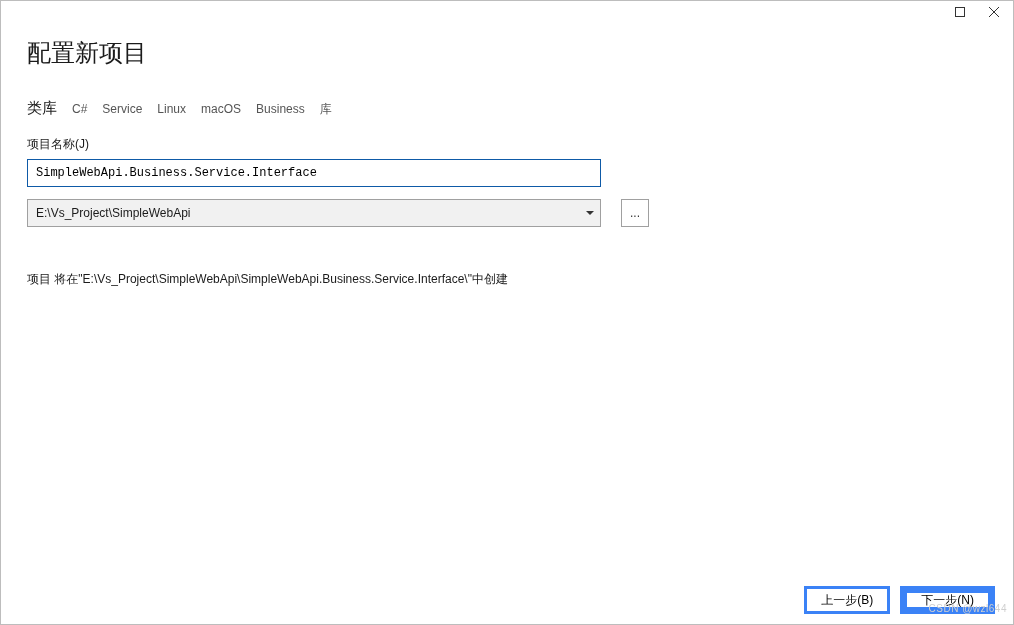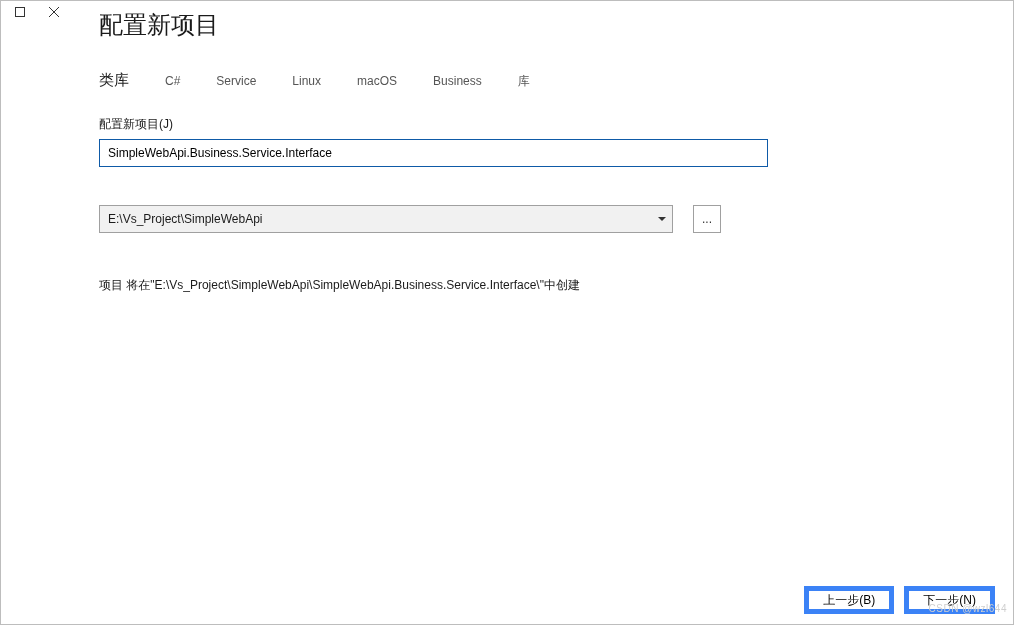--- a/index.html
+++ b/index.html
@@ -12,21 +12,21 @@
       font-size: 12px;
       color: #1b1b1b;
     }
     .window {
       width: 1014px;
       height: 625px;
       border: 1px solid #bdbdbd;
       position: relative;
       background: #fff;
       display: flex;
-      flex-direction: row;
+      flex-direction: column;
     }
     .titlebar {
       height: 28px;
       display: flex;
       justify-content: flex-end;
       align-items: flex-start;
       padding: 0 2px;
     }
     .win-btn {
       width: 34px;
@@ -46,53 +46,52 @@
     .page-title {
       font-size: 24px;
       font-weight: 400;
       margin-bottom: 30px;
       margin-top: 4px;
       color: #1b1b1b;
     }
     .subtitle-row {
       display: flex;
       align-items: baseline;
-      gap: 36px;
-      margin-bottom: 26px;
+      gap: 15px;
+      margin-bottom: 18px;
     }
     .subtitle {
       font-size: 15px;
       font-weight: 400;
       color: #1b1b1b;
     }
     .tag {
       font-size: 12px;
       color: #555;
     }
     .field-label {
       font-size: 12px;
       color: #1b1b1b;
       margin-bottom: 6px;
     }
     .text-input {
-      width: 669px;
+      width: 574px;
       height: 28px;
       border: 1px solid #0e5aa7;
       padding: 0 8px;
       font-size: 12px;
-      font-family: Liberation Sans, sans-serif;
+      font-family: Liberation Mono, monospace;
       background: #fff;
       outline: none;
-      margin-bottom: 2px;
+      margin-bottom: 12px;
     }
     .location-row {
       display: flex;
       align-items: flex-end;
       gap: 20px;
-      margin-top: 36px;
     }
     .select-wrap {
       width: 574px;
       height: 28px;
       border: 1px solid #a0a0a0;
       background: #f1f1f1;
       display: flex;
       align-items: center;
       justify-content: space-between;
       padding: 0 6px 0 8px;
@@ -127,31 +126,31 @@
     .footer {
       position: absolute;
       bottom: 10px;
       right: 18px;
       display: flex;
       gap: 10px;
     }
     .nav-btn {
       min-width: 80px;
       height: 28px;
-      border: 5px solid #3b82f6;
+      border: 3px solid #3b82f6;
       background: #fff;
       padding: 0 14px;
       font-size: 12px;
       font-family: inherit;
       cursor: default;
       display: flex;
       align-items: center;
       justify-content: center;
     }
-    .nav-btn.primary { border: 5px solid #3b82f6; }
+    .nav-btn.primary { border: 7px solid #3b82f6; }
     .watermark {
       position: absolute;
       bottom: 10px;
       right: 6px;
       font-size: 10px;
       color: #cfcfcf;
       letter-spacing: 0.5px;
       pointer-events: none;
     }
   </style>
@@ -179,21 +178,21 @@
     <div class="subtitle-row">
       <span class="subtitle">类库</span>
       <span class="tag">C#</span>
       <span class="tag">Service</span>
       <span class="tag">Linux</span>
       <span class="tag">macOS</span>
       <span class="tag">Business</span>
       <span class="tag">库</span>
     </div>
 
-    <div class="field-label">配置新项目(J)</div>
+    <div class="field-label">项目名称(J)</div>
     <input class="text-input" type="text" value="SimpleWebApi.Business.Service.Interface" style="">
 
     <div class="location-row">
       <div class="select-wrap">
         <span class="select-value">E:\Vs_Project\SimpleWebApi</span>
         <span class="select-arrow"></span>
       </div>
       <div class="browse-btn">...</div>
     </div>
 

